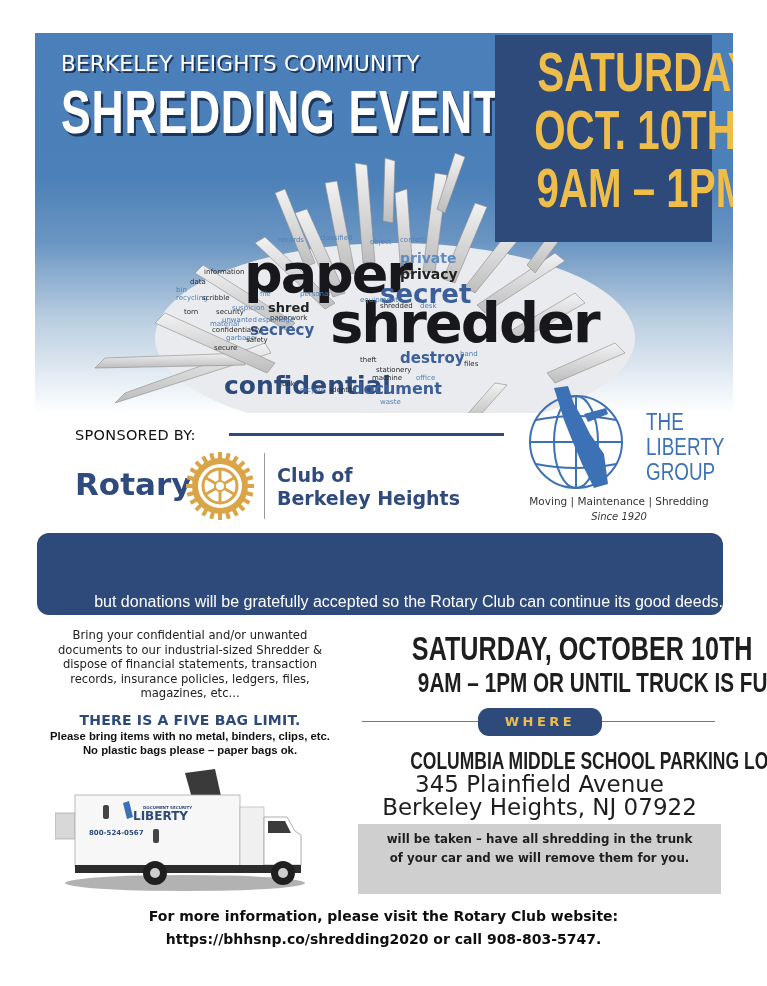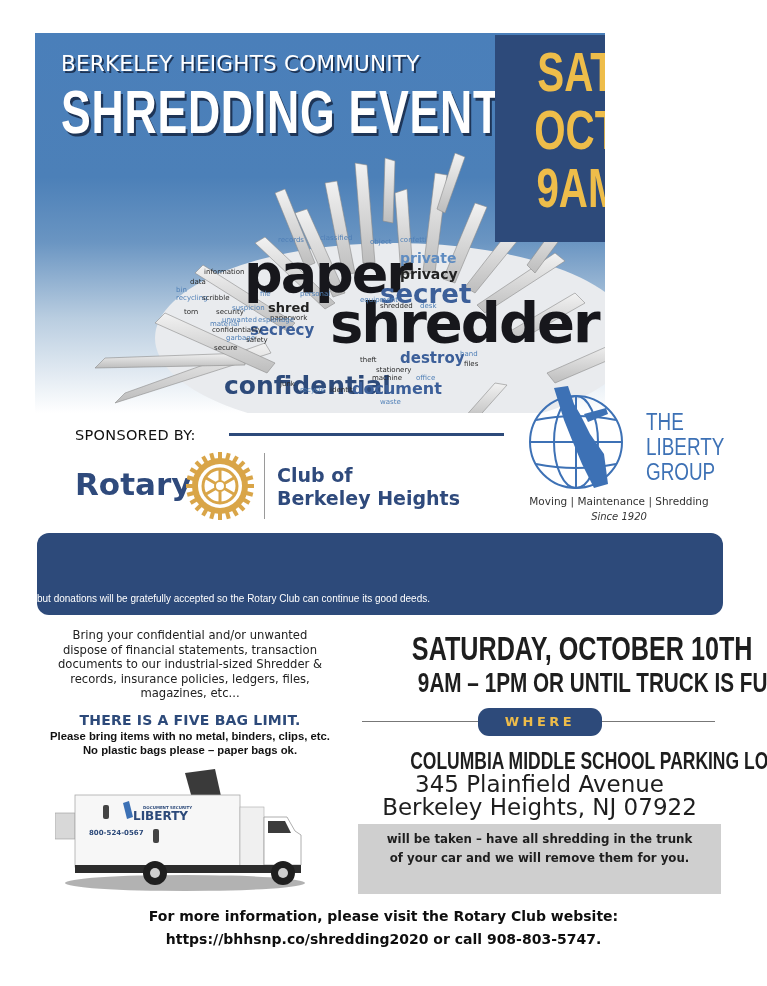--- a/index.html
+++ b/index.html
@@ -1,21 +1,21 @@
 <!DOCTYPE html>
 <html><head>
 <meta charset="utf-8">
 <style>
   * { box-sizing: border-box; margin: 0; padding: 0; }
   html, body { width: 767px; height: 986px; background: #ffffff; overflow: hidden; }
   body { position: relative; font-family: "Liberation Sans", sans-serif; color: #1d1d1d; }
 
   
   .hero {
-    position: absolute; left: 35px; top: 33px; width: 570px; height: 380px;
+    position: absolute; left: 35px; top: 33px; width: 698px; height: 380px;
     background: linear-gradient(180deg, #4a7fba 0%, #4c80b8 38%, #6a95c2 55%, #b9cde0 75%, #ffffff 100%);
     overflow: hidden;
   }
   .hero-sub {
     position: absolute; left: 26px; top: 18px;
     font-family: "DejaVu Sans", sans-serif; font-size: 22px; letter-spacing: 0.2px;
     color: #ffffff; text-shadow: 2px 2px 0 #1e3557;
     white-space: nowrap; transform: scaleX(0.98); transform-origin: left;
   }
   .hero-title {
@@ -92,22 +92,22 @@
     position: absolute; left: 37px; top: 533px; width: 686px; height: 82px;
     background: #2d4a7a; border-radius: 12px;
   }
   .free-title {
     position: absolute; left: 0; top: 4px; width: 100%; text-align: center;
     font-family: "Liberation Sans", sans-serif; font-weight: bold; font-size: 52px; line-height: 56px;
     color: #eebd4a; white-space: nowrap;
   }
   .free-title span { display: inline-block; transform: scaleX(0.70); }
   .free-sub {
-    position: absolute; left: 0; top: 60px; width: 100%; text-align: left;
-    font-family: "Liberation Sans", sans-serif; font-size: 10px; color: #ffffff; white-space: nowrap;
+    position: absolute; left: 0; top: 60px; width: 100%; text-align: right;
+    font-family: "Liberation Sans", sans-serif; font-size: 16px; color: #ffffff; white-space: nowrap;
   }
 
   
   .info-left {
     position: absolute; left: 30px; top: 628px; width: 320px; text-align: center;
     font-family: "DejaVu Sans", sans-serif; font-size: 11.6px; line-height: 14.5px; color: #222;
   }
   .bag-limit {
     position: absolute; left: 30px; top: 712px; width: 320px; text-align: center;
     font-family: "DejaVu Sans", sans-serif; font-weight: bold; font-size: 14px; color: #2d4a7a;
@@ -320,22 +320,22 @@
   <div class="liberty-tag">Moving | Maintenance | Shredding</div>
   <div class="liberty-since">Since 1920</div>
 </div>
 
 <div class="free-banner">
   <div class="free-sub">but donations will be gratefully accepted so the Rotary Club can continue its good deeds.</div>
 </div>
 
 <div class="info-left">
   <div>Bring your confidential and/or unwanted</div>
+  <div>documents to our industrial-sized Shredder &amp;</div>
   <div>dispose of financial statements, transaction</div>
-  <div>documents to our industrial-sized Shredder &amp;</div>
   <div>records, insurance policies, ledgers, files,</div>
   <div>magazines, etc...</div>
 </div>
 <div class="bag-limit">THERE IS A FIVE BAG LIMIT.</div>
 <div class="bag-notes">
   <div>Please bring items with no metal, binders, clips, etc.</div>
   <div>No plastic bags please – paper bags ok.</div>
 </div>
 
 <svg class="truck" viewBox="0 0 255 130">

